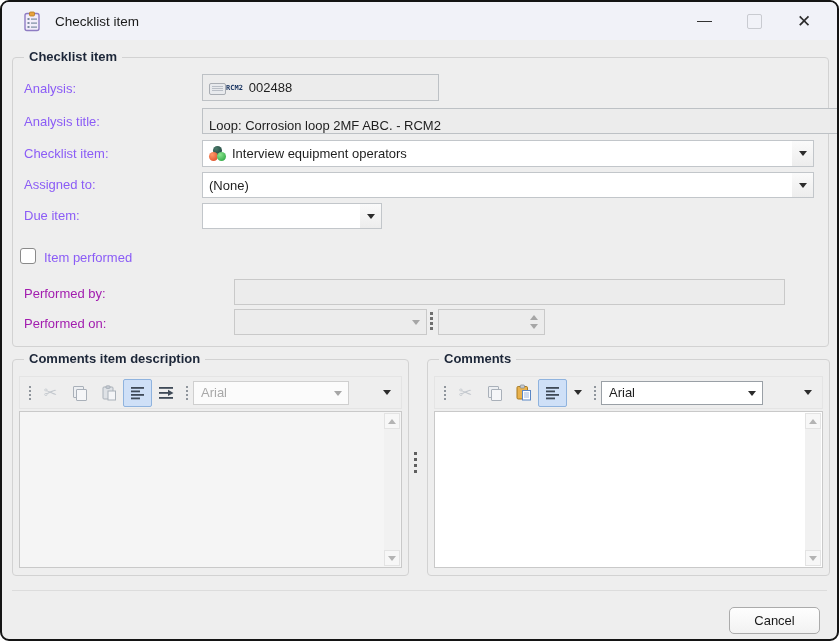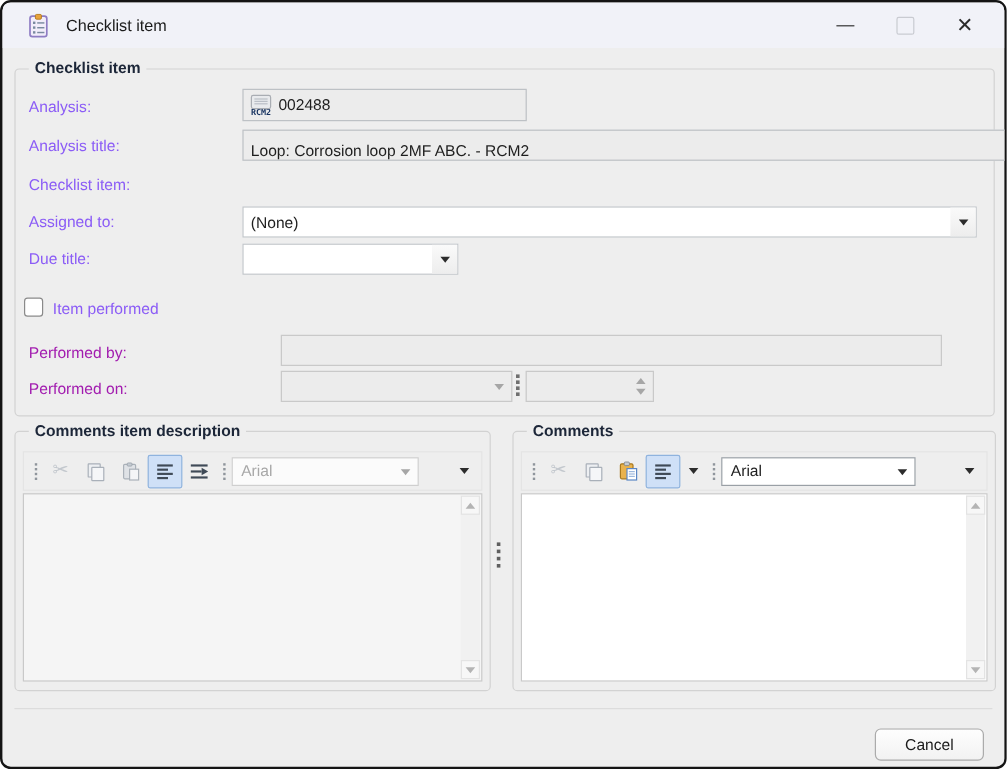--- a/index.html
+++ b/index.html
@@ -25,21 +25,21 @@
   .lbl.dis{color:#a21caf;}
   .field{position:absolute;box-sizing:border-box;border:1px solid #bdc1c5;background:#ececec;display:flex;align-items:center;padding:0 6px;}
   .combo{position:absolute;box-sizing:border-box;border:1px solid #c2c6ca;background:#ffffff;display:flex;align-items:center;padding:0 24px 0 6px;}
   .combo.dis{background:#ececec;border-color:#c9c9c9;}
   .combo .arrow{position:absolute;right:0;top:0;bottom:0;width:21px;background:linear-gradient(#fafafa,#ededed);display:flex;align-items:center;justify-content:center;}
   .combo.dis .arrow{background:transparent;}
   .tri-down{width:0;height:0;border-left:4px solid transparent;border-right:4px solid transparent;border-top:5px solid #2c2c2c;}
   .tri-down.gray{border-top-color:#a6a6a6;}
   .tri-up{width:0;height:0;border-left:4px solid transparent;border-right:4px solid transparent;border-bottom:5px solid #a6a6a6;}
   
-  .rcm2{display:flex;flex-direction:column;align-items:center;margin-right:6px;margin-top:2px;}
+  .rcm2{display:flex;flex-direction:row;align-items:center;margin-right:6px;margin-top:2px;}
   .rcm2-pic{width:15px;height:10px;border:1px solid #a9adb3;border-radius:2px;background:#e8eaed;position:relative;}
   .rcm2-pic::before{content:"";position:absolute;left:2px;right:2px;top:2px;height:1px;background:#b9bec6;box-shadow:0 2px 0 #b9bec6,0 4px 0 #b9bec6;}
   .rcm2-txt{font-size:7px;font-weight:bold;color:#14305e;letter-spacing:0;line-height:7px;font-family:"DejaVu Sans Mono",monospace;}
   
   .spheres{width:17px;height:16px;position:relative;margin-right:6px;flex:none;}
   .spheres i{position:absolute;border-radius:50%;width:9px;height:9px;}
   .sphere-dark{left:4px;top:0;background:radial-gradient(circle at 35% 30%,#4a7a6a,#153a33);}
   .sphere-orange{left:0;top:6px;background:radial-gradient(circle at 35% 30%,#ff9a6b,#d8441f);}
   .sphere-green{left:8px;top:6px;background:radial-gradient(circle at 35% 30%,#8ce58f,#1f9e37);}
   
@@ -123,30 +123,41 @@
     </span>
     <span>002488</span>
   </div>
 
   <span class="lbl" style="top:112px;">Analysis title:</span>
   <div class="field" style="left:200px;top:106px;width:720px;height:26px;align-items:flex-end;">
     <span>Loop: Corrosion loop 2MF ABC. - RCM2</span>
   </div>
 
   <span class="lbl" style="top:144px;text-align:right;">Checklist item:</span>
+  <div class="combo" style="left:200px;top:138px;width:612px;height:27px;">
+    <span class="spheres">
+        <i class="sphere-dark"></i>
+        <i class="sphere-orange"></i>
+        <i class="sphere-green"></i>
+      </span>
+    <span>Interview equipment operators</span>
+    <span class="arrow">
+        <span class="tri-down"></span>
+      </span>
+  </div>
 
   <span class="lbl" style="top:175px;">Assigned to:</span>
   <div class="combo" style="left:200px;top:170px;width:612px;height:26px;">
     <span>(None)</span>
     <span class="arrow">
         <span class="tri-down"></span>
       </span>
   </div>
 
-  <span class="lbl" style="top:206px;">Due title:</span>
+  <span class="lbl" style="top:206px;">Due item:</span>
   <div class="combo" style="left:200px;top:201px;width:180px;height:26px;">
     <span></span>
     <span class="arrow">
         <span class="tri-down"></span>
       </span>
   </div>
 
   <span class="checkbox" style="left:18px;top:246px;"></span>
   <span class="lbl" style="left:42px;top:248px;">Item performed</span>
 

